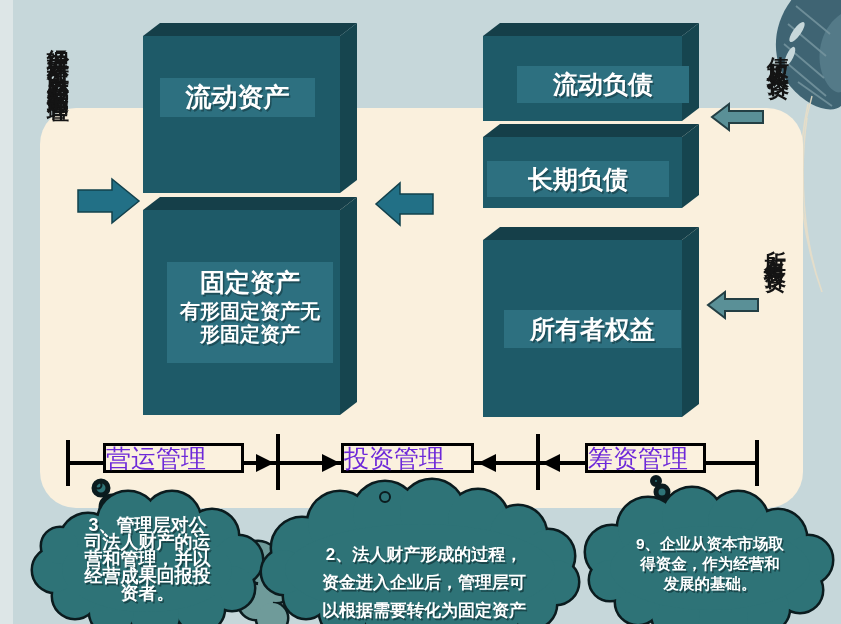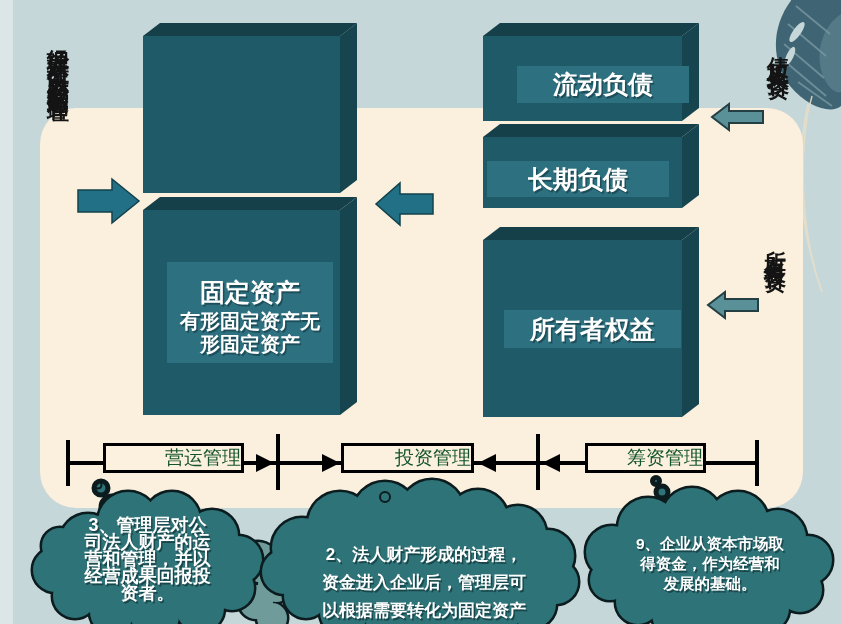--- a/index.html
+++ b/index.html
@@ -17,29 +17,29 @@
   #v-left{left:43px;top:31px;font-size:22px;letter-spacing:3.5px;}
   #v-creditor{left:763px;top:40px;font-size:22px;letter-spacing:5px;}
   #v-owner{left:760px;top:233px;font-size:22px;letter-spacing:5px;}
 
   .strip{
     position:absolute;background:#2d7080;color:#ffffff;font-weight:bold;
     text-align:center;text-shadow:1.5px 1.5px 0 rgba(10,35,40,.45);
   }
   #strip-ca{left:160px;top:78px;width:155px;height:39px;font-size:26px;line-height:39px;}
   #panel-fa{left:167px;top:262px;width:166px;height:101px;}
-  #fa-title{font-size:25px;line-height:36px;margin-top:12px;}
+  #fa-title{font-size:25px;line-height:36px;margin-top:2px;}
   #fa-sub{font-size:20px;line-height:23px;white-space:pre-line;}
   #strip-cl{left:494px;top:66px;width:172px;height:37px;font-size:25px;line-height:37px;margin-left:23px;}
   #strip-ll{left:487px;top:161px;width:182px;height:36px;font-size:25px;line-height:36px;}
   #strip-oe{left:504px;top:310px;width:177px;height:38px;font-size:25px;line-height:38px;}
 
   .axis-box{
     position:absolute;top:443px;height:24px;border:3.5px solid #000;
-    background:#fbf1de;color:#14532d;font-size:19px;line-height:24px;text-align:right;
+    background:#fbf1de;color:#6d28d9;font-size:25px;line-height:24px;text-align:left;
   }
   #ax-op{left:103px;width:135px;}
   #ax-inv{left:341px;width:127px;}
   #ax-fin{left:585px;width:115px;}
 
   .note{
     position:absolute;color:#fff;font-weight:bold;text-align:center;
     white-space:pre-line;text-shadow:1.5px 1.5px 0 rgba(12,40,45,.6);
   }
   #note3{left:55px;top:517px;width:185px;font-size:18px;line-height:17px;}
@@ -253,20 +253,21 @@
           <circle cx="610" cy="580" r="20"></circle>
         <ellipse cx="710" cy="568" rx="100" ry="42"></ellipse>
       </g>
     </g>
   </svg>
 
   <div class="vtext" id="v-left">经理层对公司法人财产的营运和管理</div>
   <div class="vtext" id="v-creditor">债权人投资</div>
   <div class="vtext" id="v-owner">所有者投资</div>
 
+  <div class="strip" id="strip-ca">流动资产</div>
   <div class="strip" id="panel-fa">
     <div id="fa-title">固定资产</div>
     <div id="fa-sub">有形固定资产无
 形固定资产</div>
   </div>
   <div class="strip" id="strip-cl">流动负债</div>
   <div class="strip" id="strip-oe">所有者权益</div>
   <div class="strip" id="strip-ll">长期负债</div>
 
   <div class="axis-box" id="ax-op">营运管理</div>

